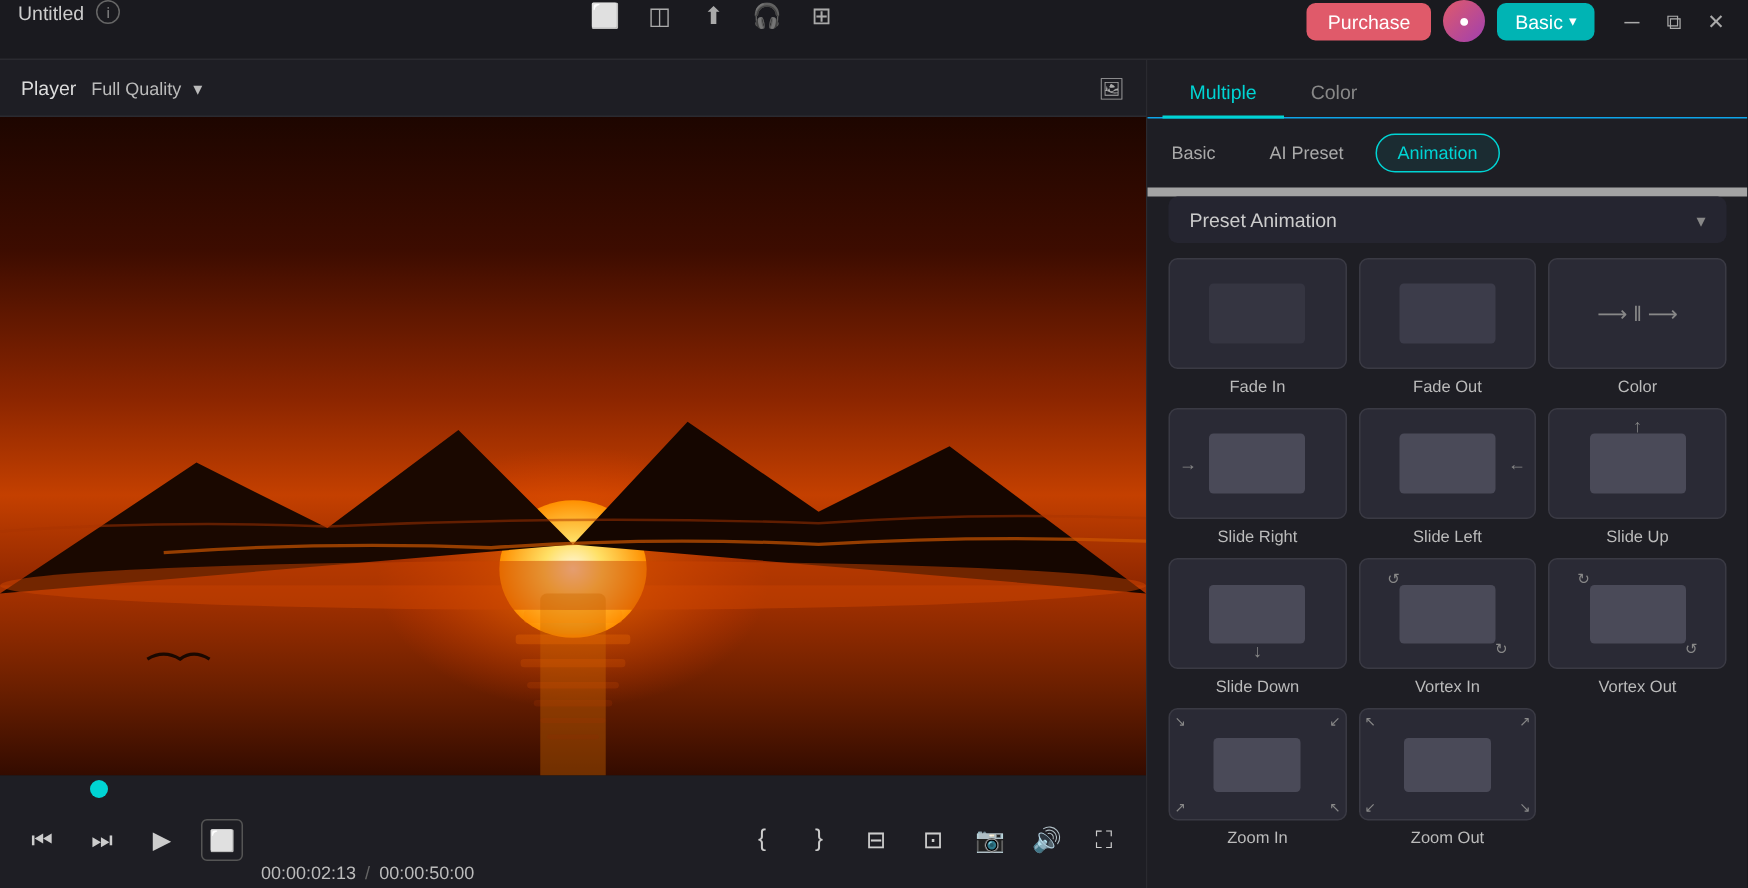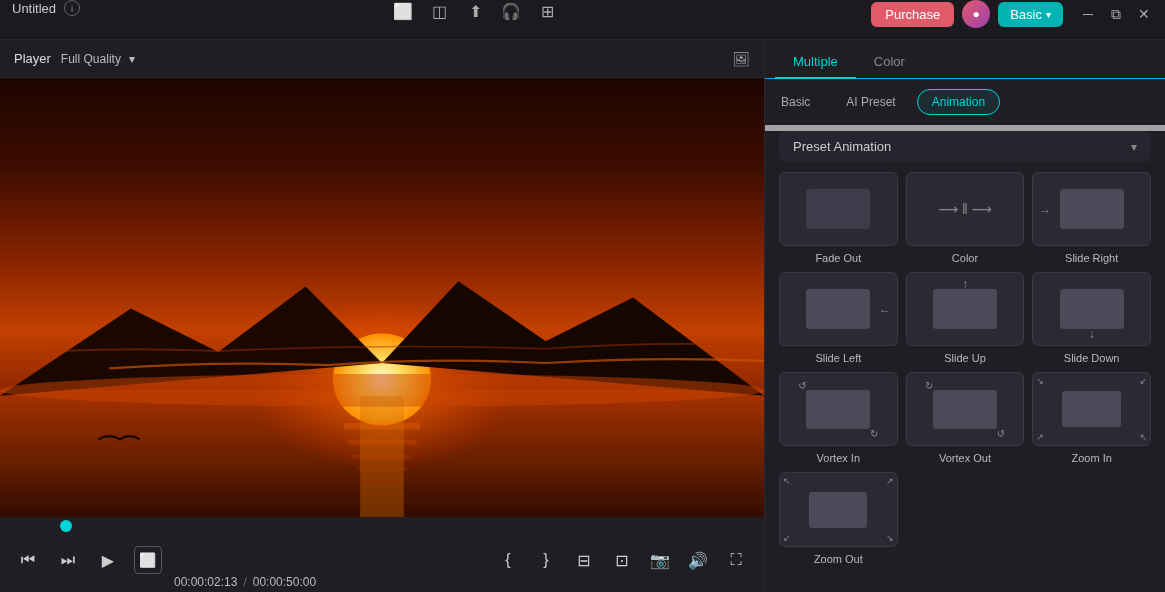--- a/index.html
+++ b/index.html
@@ -575,20 +575,26 @@
       <div class="sub-tab active">Animation</div>
     </div>
 
     <div class="preset-header-container">
       <span class="preset-label">Preset Animation</span>
       <span class="preset-chevron">▾</span>
     </div>
 
     <div class="animation-grid">
 
+      <div class="anim-item fade-in-preview">
+        <div class="anim-preview">
+          <div class="anim-preview-inner" style="opacity:0.35;"></div>
+        </div>
+        <span class="anim-label">Fade In</span>
+      </div>
 
       <div class="anim-item fade-out-preview">
         <div class="anim-preview">
           <div class="anim-preview-inner" style="opacity:0.6;"></div>
         </div>
         <span class="anim-label">Fade Out</span>
       </div>
 
       <div class="anim-item">
         <div class="anim-preview">

